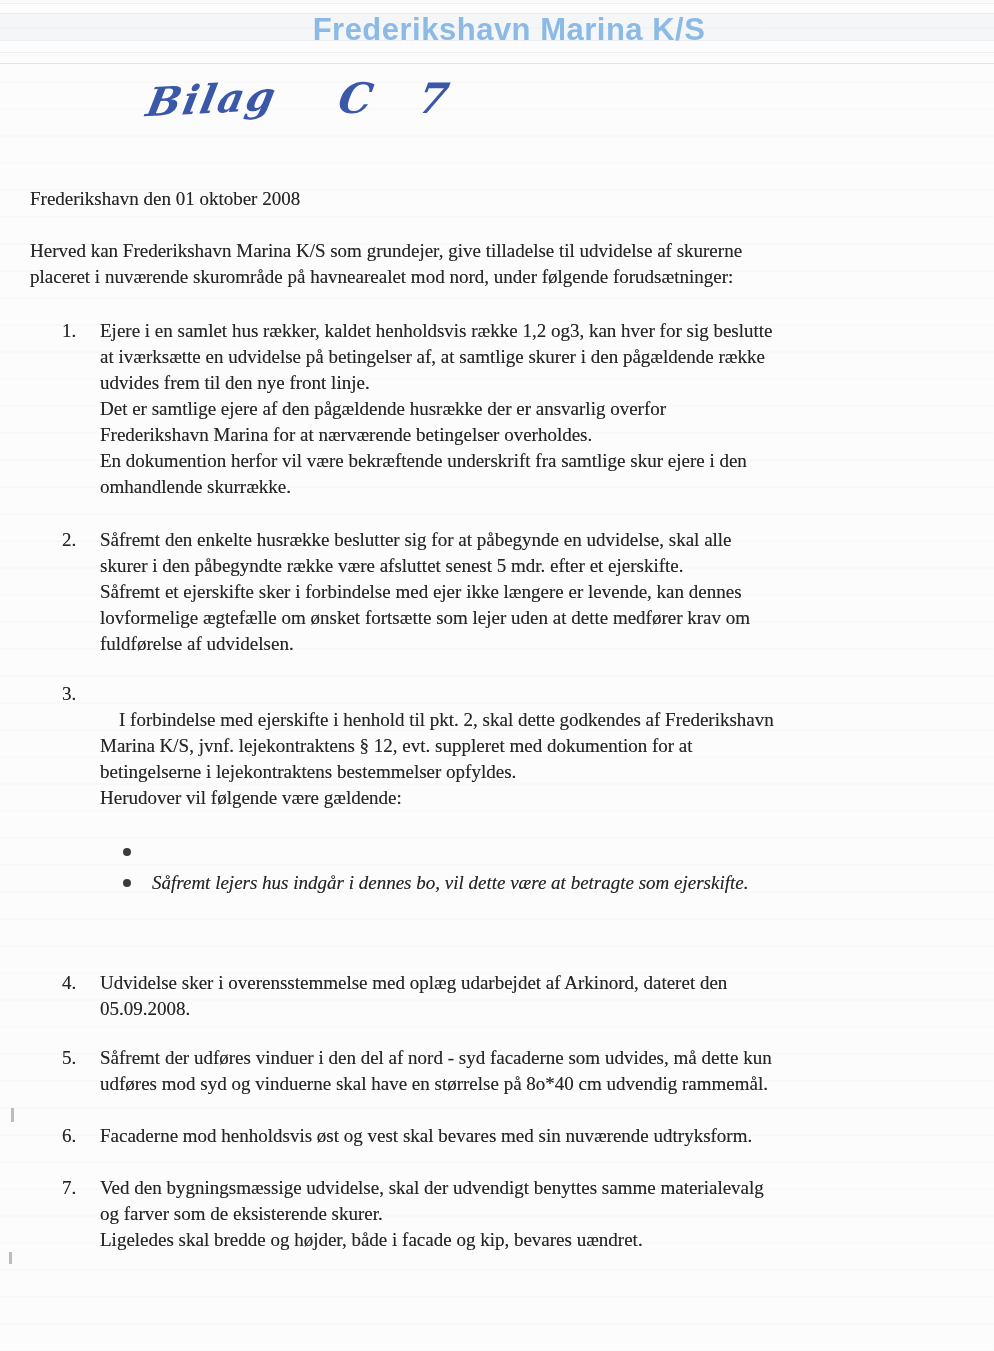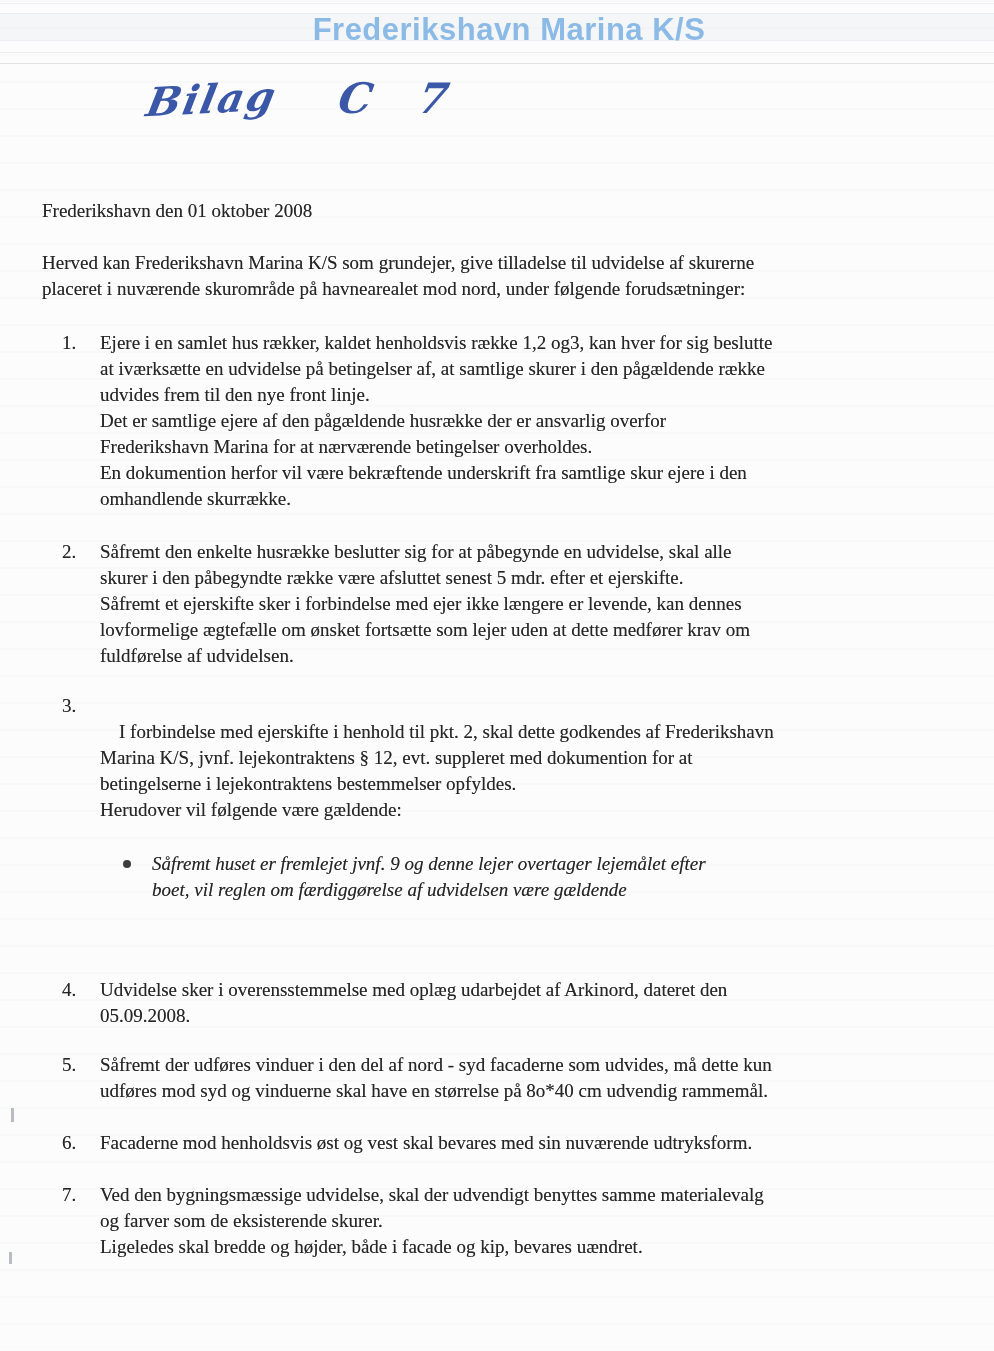--- a/index.html
+++ b/index.html
@@ -49,21 +49,21 @@
     font-size:42px;font-weight:700;
     margin-left:58px;
     transform:skewX(-10deg);
     letter-spacing:16px;
   }
   .content{
     position:absolute;top:186px;left:30px;width:912px;
     font-size:19px;line-height:26px;
     text-shadow:0 0 0.5px rgba(20,20,20,0.45);
   }
-  .content p{margin:12px;white-space:pre-line;}
+  .content p{margin:0;white-space:pre-line;}
   .intro{margin-top:26px !important;}
   .item{display:flex;align-items:flex-start;}
   .item .num{
     flex:0 0 38px;margin-left:32px;
     white-space:nowrap;
   }
   .item .body{flex:1;white-space:pre-line;}
   .m1{margin-top:28px;} .m2{margin-top:27px;} .m3{margin-top:24px;}
   .m4{margin-top:22px;} .m5{margin-top:23px;} .m6{margin-top:26px;}
   .m7{margin-top:26px;}
@@ -130,22 +130,22 @@
     </div>
 
     <div class="item m3">
       <span class="num">3.</span>
       <div class="body">
         <span style="white-space:pre-line;margin-left:19px;">I forbindelse med ejerskifte i henhold til pkt. 2, skal dette godkendes af Frederikshavn
 Marina K/S, jvnf. lejekontraktens § 12, evt. suppleret med dokumention for at
 betingelserne i lejekontraktens bestemmelser opfyldes.
 Herudover vil følgende være gældende:</span>
         <ul class="bullets">
-          <li><span class="dot"></span><span>Såfremt huset er fremlejet jvnf. 9 og denne lejer overtager lejemålet efter
-boet, vil reglen om færdiggørelse af udvidelsen være gældende</span></li>
+          <li><span class="dot"></span></li>
+          <li><span class="dot"></span><span>Såfremt lejers hus indgår i dennes bo, vil dette være at betragte som ejerskifte.</span></li>
         </ul>
       </div>
     </div>
 
     <div class="item m4">
       <span class="num">4.</span>
       <div class="body">Udvidelse sker i overensstemmelse med oplæg udarbejdet af Arkinord, dateret den
 05.09.2008.</div>
     </div>
 

